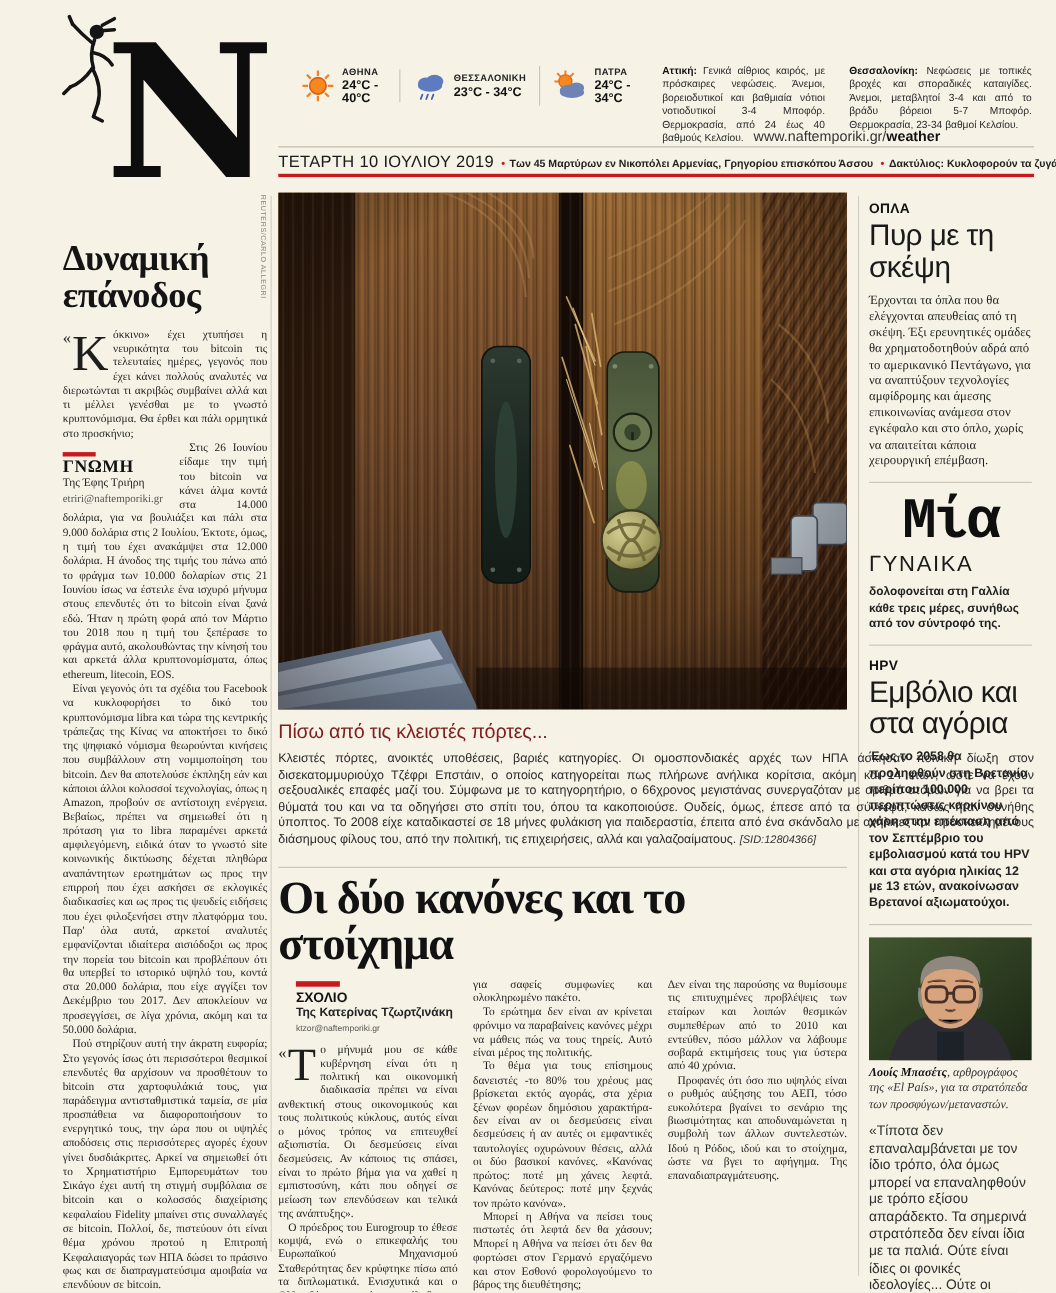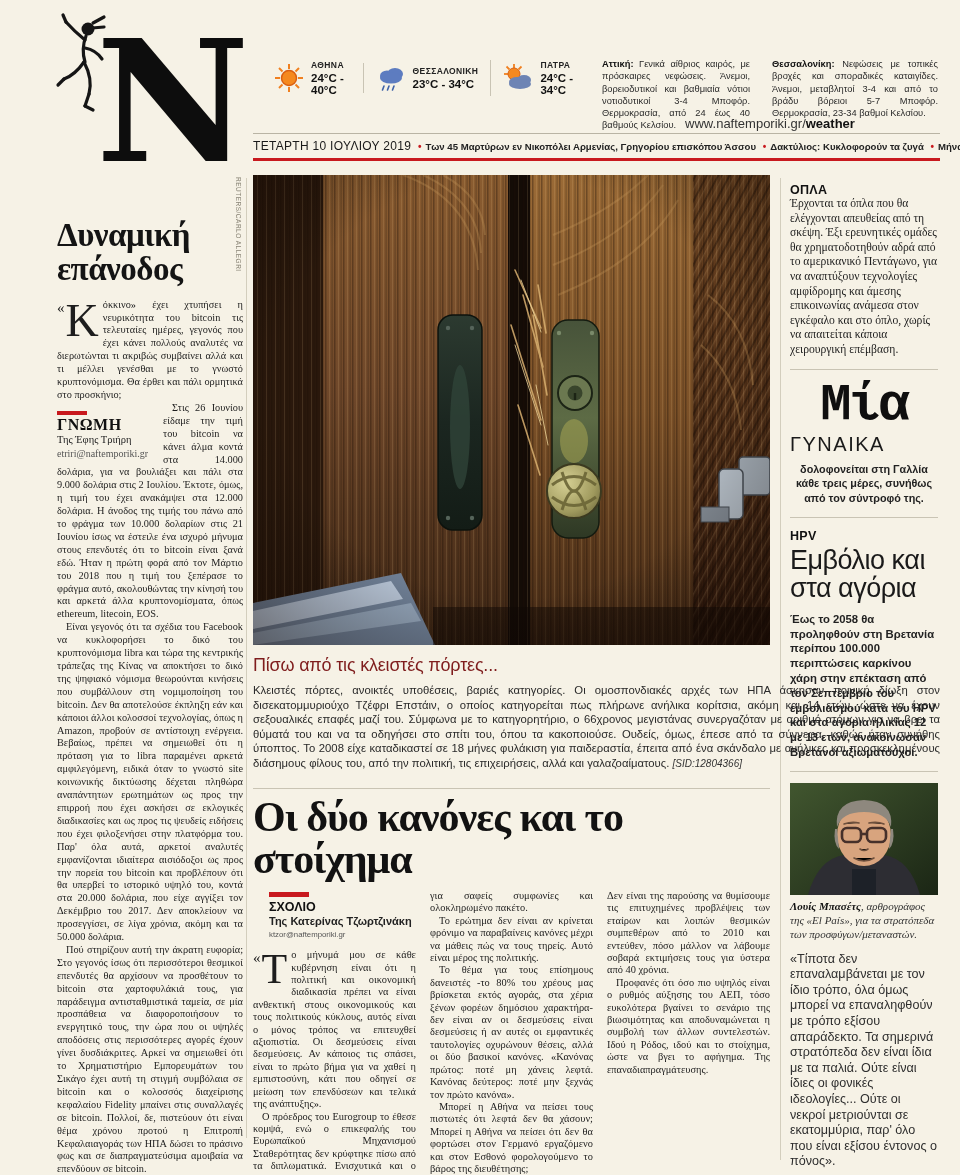--- a/index.html
+++ b/index.html
@@ -20,21 +20,21 @@
   .wregion{position:absolute;top:58px;width:148px;font-size:9.3px;line-height:1.32;color:#2a2a2a;text-align:justify;}
   .wregion b{color:#111;}
   .wreg-attica{left:602px;}
   .wreg-thess{left:772px;width:166px;}
   .weather-url{position:absolute;left:602px;top:116px;width:336px;text-align:center;font-size:13px;color:#333;}
   .weather-url b{color:#111;}
 
   
   .dl-topline{position:absolute;left:253px;top:133px;width:687px;border-top:1px solid #b9b4a4;}
   .dateline{position:absolute;left:253px;top:139px;width:687px;font-size:9.6px;font-weight:700;color:#222;white-space:nowrap;}
-  .dateline .dl-date{font-size:12px;font-weight:400;letter-spacing:.3px;color:#1a1a1a;}
+  .dateline .dl-date{font-size:15px;font-weight:400;letter-spacing:.3px;color:#1a1a1a;}
   .dateline .dl-sep{color:#c8191e;margin:0 4px;font-size:10px;}
   .dl-redline{position:absolute;left:253px;top:158px;width:687px;border-top:3px solid #c8191e;}
 
   
   .vrule-left{position:absolute;left:246px;top:178px;height:960px;border-left:1px solid #d3cebd;}
   .vrule-rail{position:absolute;left:780px;top:178px;height:982px;border-left:1px solid #d3cebd;}
 
   
   .left-col{position:absolute;left:57px;top:218px;width:186px;}
   .op-title{font-family:"Liberation Serif",serif;font-size:33px;line-height:1.04;font-weight:700;letter-spacing:-.5px;color:#141414;margin:0 0 12px 0;}
@@ -77,21 +77,21 @@
 
   
   .rail{position:absolute;left:790px;top:183px;width:148px;}
   .rail .div{border-top:1px solid #c9c4b4;margin:11px 0;}
   .rk{font-size:12.5px;font-weight:700;color:#111;letter-spacing:.3px;}
   .rtitle{font-size:27px;line-height:1.06;color:#1a1a1a;font-weight:400;margin:3px 0 9px 0;letter-spacing:-.5px;}
   .rbody-serif{font-family:"Liberation Serif",serif;font-size:11.6px;line-height:14.6px;color:#1d1d1d;}
   .rbody-bold{font-size:11.3px;line-height:14.8px;font-weight:700;color:#222;}
   .mia-big{font-family:Liberation Mono, monospace;font-size:52px;font-weight:700;letter-spacing:-2px;text-align:center;line-height:.95;color:#0f0f0f;}
   .mia-caps{font-size:20px;letter-spacing:1.5px;text-align:left;color:#1a1a1a;margin-top:3px;}
-  .mia-text{font-size:10.8px;font-weight:700;text-align:center;line-height:1.35;color:#222;margin-top:6px;}
+  .mia-text{font-size:10.8px;font-weight:700;text-align:left;line-height:1.35;color:#222;margin-top:6px;}
   .portrait{width:148px;height:112px;margin-top:2px;}
   .portrait svg{display:block;width:100%;height:100%;}
   .pcap{font-size:11px;font-style:italic;color:#333;line-height:1.3;margin-top:4px;font-family:Liberation Serif, serif;}
   .pcap b{color:#111;}
   .quote{font-size:12.6px;line-height:15.6px;color:#2e2e2e;margin-top:10px;}
 </style>
 </head>
 <body>
 
 <div class="page">
@@ -361,20 +361,21 @@
         <p class="lead">Δεν είναι της παρούσης να θυμίσουμε τις επιτυχημένες προβλέψεις των εταίρων και λοιπών θεσμικών συμπεθέρων από το 2010 και εντεύθεν, πόσο μάλλον να λάβουμε σοβαρά εκτιμήσεις τους για ύστερα από 40 χρόνια.</p>
         <p>Προφανές ότι όσο πιο υψηλός είναι ο ρυθμός αύξησης του ΑΕΠ, τόσο ευκολότερα βγαίνει το σενάριο της βιωσιμότητας και αποδυναμώνεται η συμβολή των άλλων συντελεστών. Ιδού η Ρόδος, ιδού και το στοίχημα, ώστε να βγει το αφήγημα. Της επαναδιαπραγμάτευσης.</p>
 
       </div>
     </div>
   </div>
 
   <div class="rail">
     <div>
       <div class="rk">ΟΠΛΑ</div>
+      <div class="rtitle">Πυρ με τη σκέψη</div>
       <div class="rbody-serif">Έρχονται τα όπλα που θα ελέγχονται απευθείας από τη σκέψη. Έξι ερευνητικές ομάδες θα χρηματοδοτηθούν αδρά από το αμερικανικό Πεντάγωνο, για να αναπτύξουν τεχνολογίες αμφίδρομης και άμεσης επικοινωνίας ανάμεσα στον εγκέφαλο και στο όπλο, χωρίς να απαιτείται κάποια χειρουργική επέμβαση.</div>
     </div>
     <div class="div"></div>
     <div>
       <div class="mia-big">Μία</div>
       <div class="mia-caps">ΓΥΝΑΙΚΑ</div>
       <div class="mia-text">δολοφονείται στη Γαλλία κάθε τρεις μέρες, συνήθως από τον σύντροφό της.</div>
     </div>
     <div class="div"></div>
     <div>

